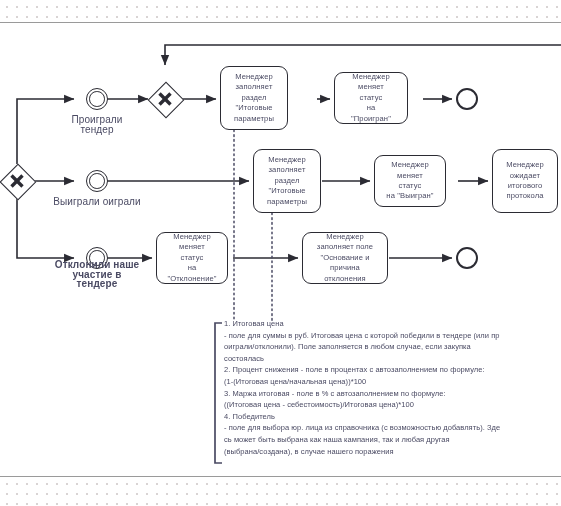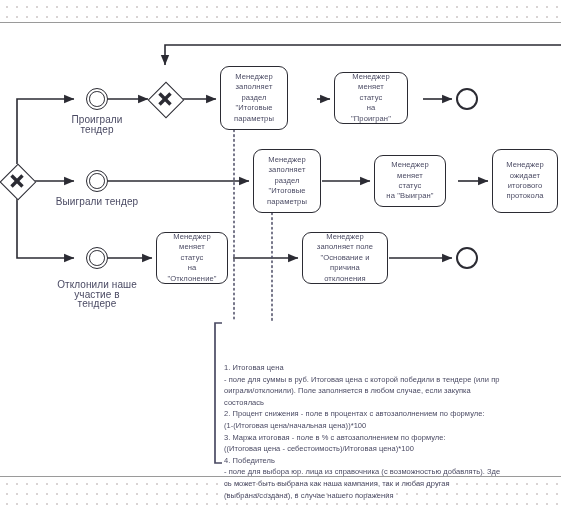--- a/index.html
+++ b/index.html
@@ -214,24 +214,24 @@
         <line x1="22.5" y1="11.5" x2="11.5" y2="22.5"></line>
       </g>
     </svg>
   </div>
 
   <div class="event intermediate" style="left:86px; top:88px;"></div>
   <div class="ev-label" style="left:58px; top:115px; width:78px;">Проиграли
 тендер</div>
 
   <div class="event intermediate" style="left:86px; top:170px;"></div>
-  <div class="ev-label" style="left:52px; top:197px; width:90px;">Выиграли тендер</div>
+  <div class="ev-label" style="left:52px; top:197px; width:90px;">Выиграли оиграли</div>
 
   <div class="event intermediate" style="left:86px; top:247px;"></div>
-  <div class="ev-label" style="left:54px; top:280px; width:86px;">Отклонили наше
+  <div class="ev-label" style="left:54px; top:260px; width:86px;font-weight:bold;">Отклонили наше
 участие в
 тендере</div>
 
   <div class="event end" style="left:456px; top:88px;"></div>
   <div class="event end" style="left:456px; top:247px;"></div>
 
   <div class="task" style="left:220px; top:66px; width:68px; height:64px;">Менеджер
 заполняет
 раздел
 "Итоговые
@@ -259,21 +259,21 @@
   <div class="task" style="left:156px; top:232px; width:72px; height:52px;">Менеджер
 меняет статус
 на
 "Отклонение"</div>
 
   <div class="task" style="left:302px; top:232px; width:86px; height:52px;">Менеджер
 заполняет поле
 "Основание и
 причина отклонения</div>
 
-  <div class="annotation" style="left:224px; top:318px; width:330px;margin-top:44px;">1. Итоговая цена
+  <div class="annotation" style="left:224px; top:318px; width:330px;">1. Итоговая цена
 - поле для суммы в руб. Итоговая цена с которой победили в тендере (или пр
 оиграли/отклонили). Поле заполняется в любом случае, если закупка
 состоялась
 2. Процент снижения - поле в процентах с автозаполнением по формуле:
 (1-(Итоговая цена/начальная цена))*100
 3. Маржа итоговая - поле в % с автозаполнением по формуле:
 ((Итоговая цена - себестоимость)/Итоговая цена)*100
 4. Победитель
 - поле для выбора юр. лица из справочника (с возможностью добавлять). Зде
 сь может быть выбрана как наша кампания, так и любая другая

